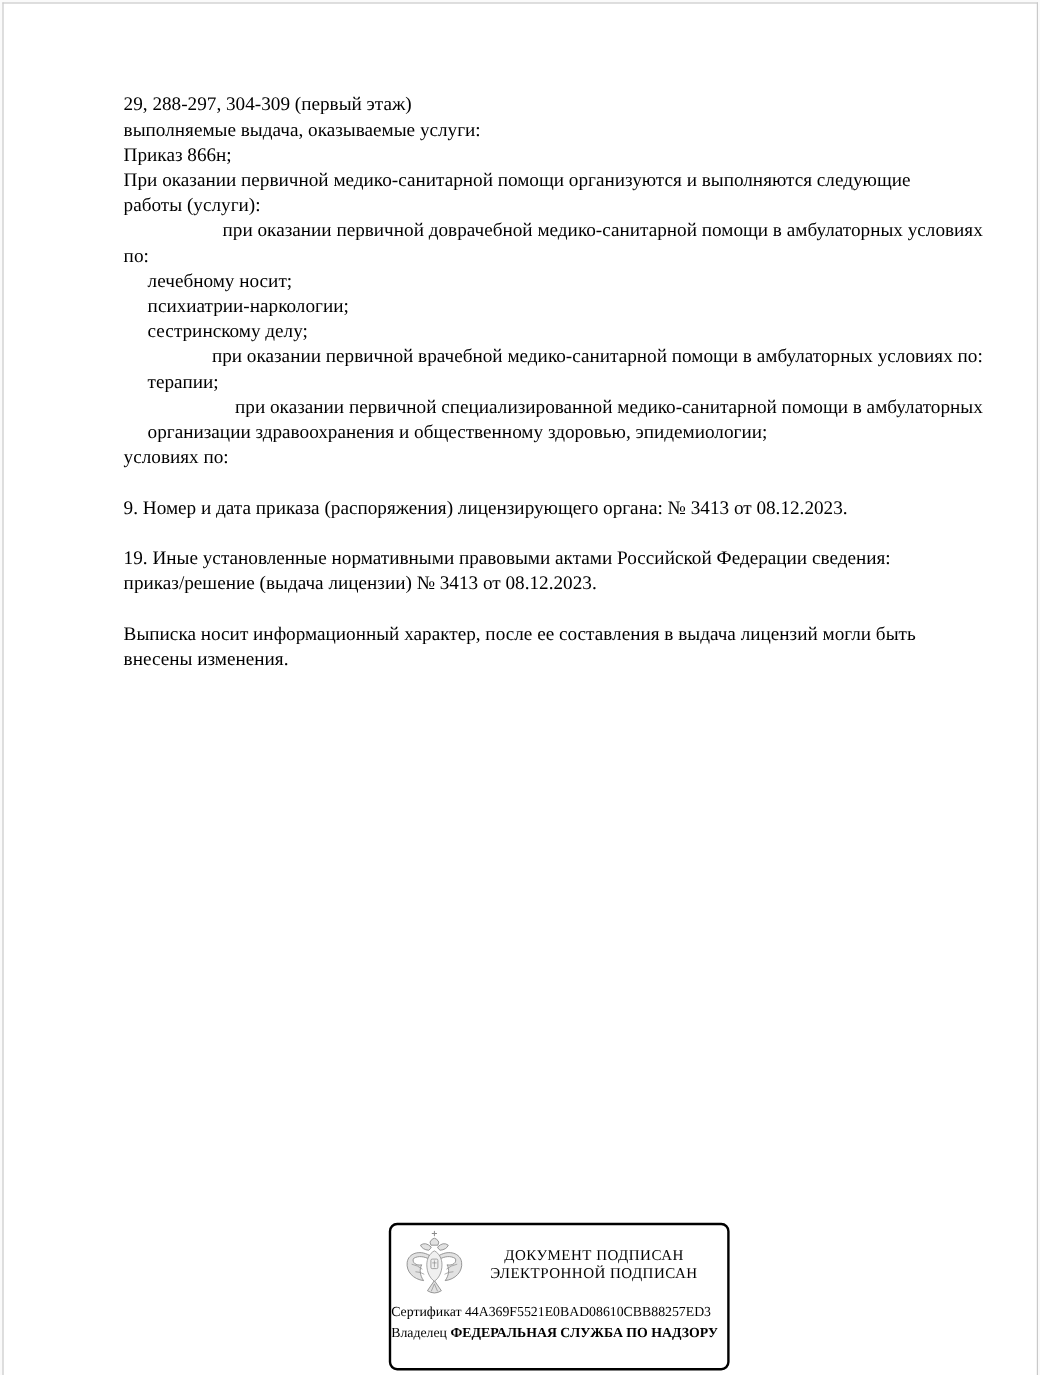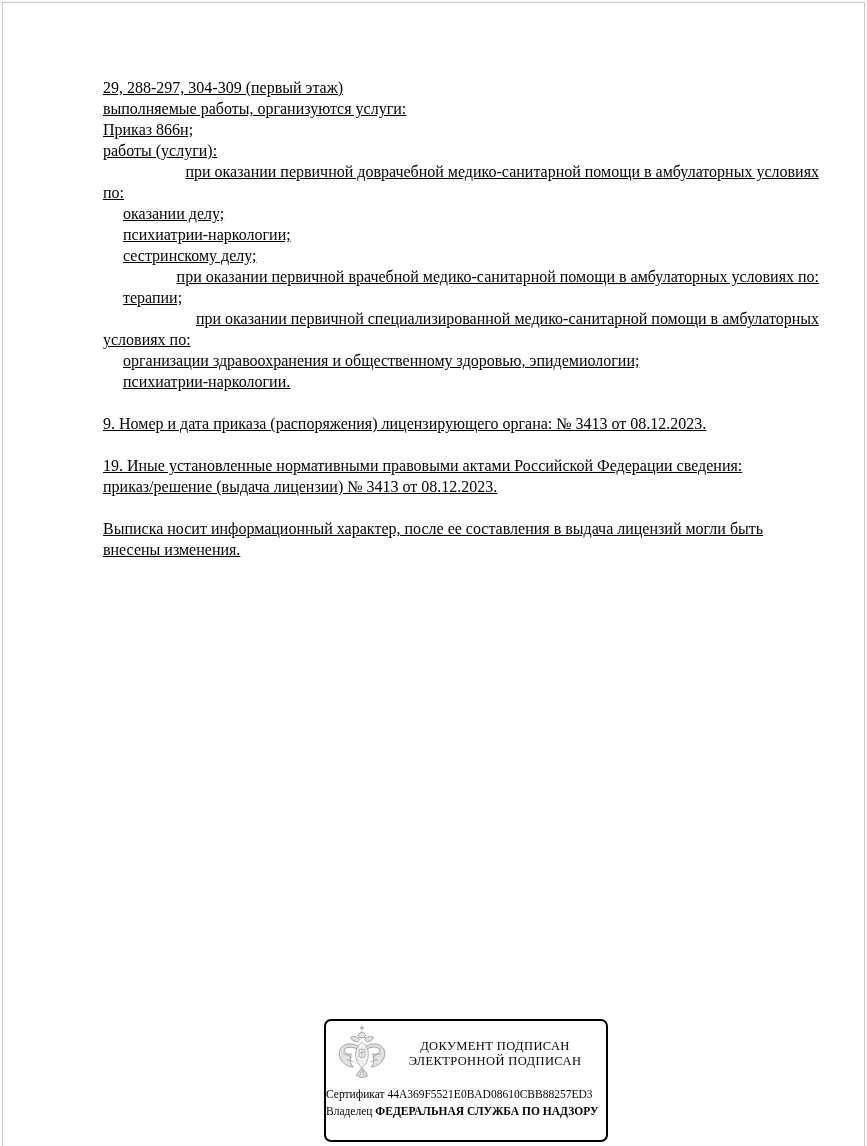--- a/index.html
+++ b/index.html
@@ -31,21 +31,20 @@
   .doc-text{
     position:absolute;
     left:100px; top:74px;
     width:716px;
     font-size:16px;
     line-height:21px;
   }
   .doc-line{
     height:21px;
     white-space:pre;
-    text-decoration:underline;
   }
   .doc-line.ind-1{padding-left:8px;text-align:right;}
   .doc-line.ind-2{padding-left:20px;}
   
   .stamp{
     position:absolute;
     left:321px; top:1016px;
     width:284px; height:123px;
     border:2px solid var(--stamp-border);
     border-radius:7px;
@@ -83,34 +82,34 @@
   }
   .stamp-line b{font-weight:bold;}
 </style>
 </head>
 <body>
 
 <div class="page">
 
   <div class="doc-text">
       <div class="doc-line ind-0">29, 288-297, 304-309 (первый этаж)</div>
-      <div class="doc-line ind-0">выполняемые работы, организуются услуги:</div>
+      <div class="doc-line ind-0">выполняемые выдача, оказываемые услуги:</div>
       <div class="doc-line ind-0">Приказ 866н;</div>
+      <div class="doc-line ind-0">При оказании первичной медико-санитарной помощи организуются и выполняются следующие</div>
       <div class="doc-line ind-0">работы (услуги):</div>
       <div class="doc-line ind-1">при оказании первичной доврачебной медико-санитарной помощи в амбулаторных условиях</div>
       <div class="doc-line ind-0">по:</div>
-      <div class="doc-line ind-2">оказании делу;</div>
+      <div class="doc-line ind-2">лечебному носит;</div>
       <div class="doc-line ind-2">психиатрии-наркологии;</div>
       <div class="doc-line ind-2">сестринскому делу;</div>
       <div class="doc-line ind-1">при оказании первичной врачебной медико-санитарной помощи в амбулаторных условиях по:</div>
       <div class="doc-line ind-2">терапии;</div>
       <div class="doc-line ind-1">при оказании первичной специализированной медико-санитарной помощи в амбулаторных</div>
+      <div class="doc-line ind-2">организации здравоохранения и общественному здоровью, эпидемиологии;</div>
       <div class="doc-line ind-0">условиях по:</div>
-      <div class="doc-line ind-2">организации здравоохранения и общественному здоровью, эпидемиологии;</div>
-      <div class="doc-line ind-2">психиатрии-наркологии.</div>
       <div class="doc-line ind-0"></div>
       <div class="doc-line ind-0">9. Номер и дата приказа (распоряжения) лицензирующего органа: № 3413 от 08.12.2023.</div>
       <div class="doc-line ind-0"></div>
       <div class="doc-line ind-0">19. Иные установленные нормативными правовыми актами Российской Федерации сведения:</div>
       <div class="doc-line ind-0">приказ/решение (выдача лицензии) № 3413 от 08.12.2023.</div>
       <div class="doc-line ind-0"></div>
       <div class="doc-line ind-0">Выписка носит информационный характер, после ее составления в выдача лицензий могли быть</div>
       <div class="doc-line ind-0">внесены изменения.</div>
     </div>
 

